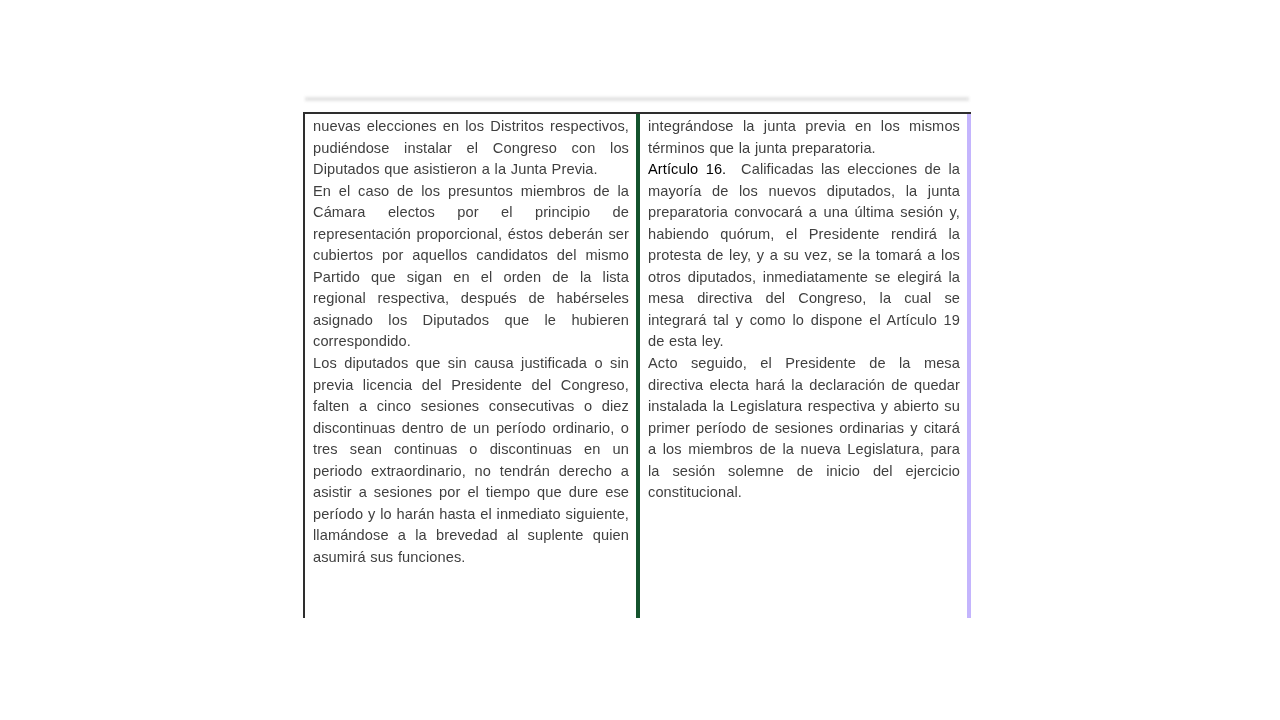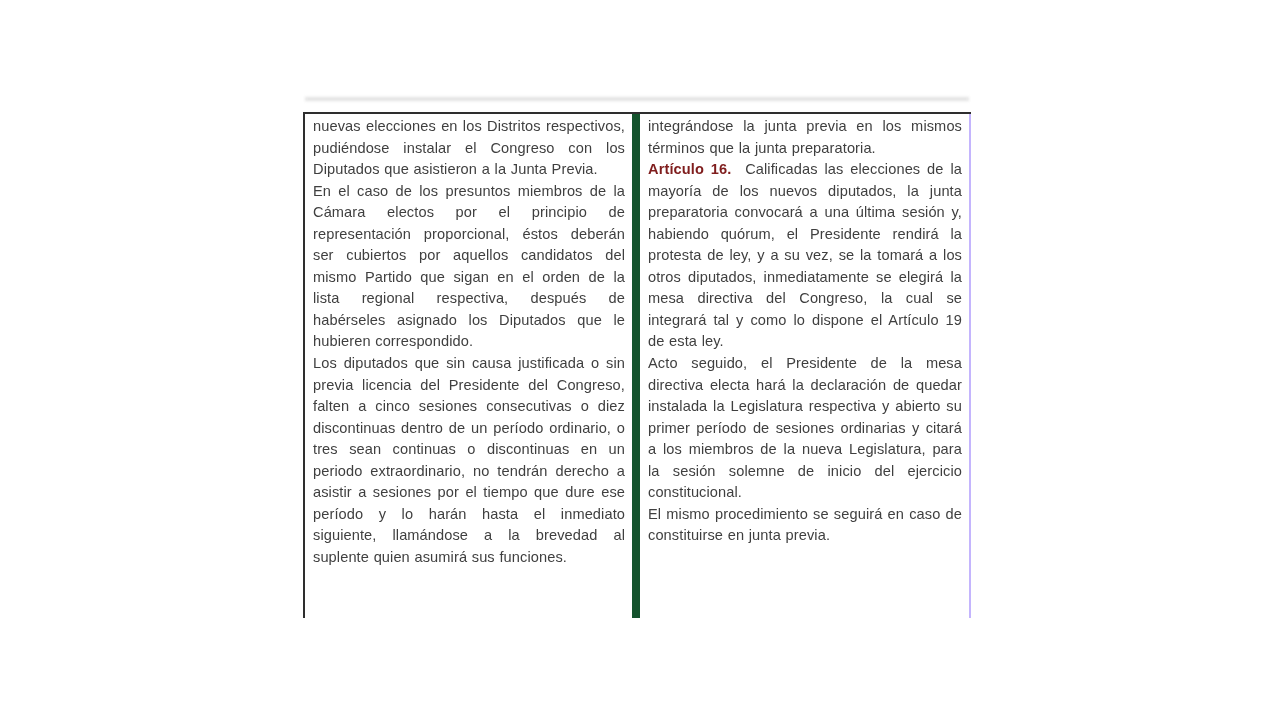--- a/index.html
+++ b/index.html
@@ -45,46 +45,45 @@
     font-size: 14.6px;
     line-height: 21.55px;
     text-align: justify;
     padding: 2px 7px 0 8px;
     letter-spacing: 0.1px;
     word-spacing: 0.5px;
   }
   .col-left {
     width: 337px;
     border-left: 2px solid #2e2e2e;
-    border-right: 8px solid #14532d;
+    border-right: 4px solid #14532d;
   }
   .col-right {
     width: 331px;
-    border-right: 2px solid #c4b5fd;
+    border-right: 4px solid #c4b5fd;
   }
   .col p {
     margin: 0;
     padding: 0;
   }
   .col p strong {
-    color: #7f1d1d;
-    font-weight: bold;
+    color: #000000;
+    font-weight: normal;
   }
 </style>
 </head>
 <body>
 
 <div class="canvas">
   <div class="crop-artifact"></div>
   <div class="doc-table">
     <div class="col col-left">
         <p><span>nuevas elecciones en los Distritos respectivos, pudiéndose instalar el Congreso con los Diputados que asistieron a la Junta Previa.</span></p>
         <p><span>En el caso de los presuntos miembros de la Cámara electos por el principio de representación proporcional, éstos deberán ser cubiertos por aquellos candidatos del mismo Partido que sigan en el orden de la lista regional respectiva, después de habérseles asignado los Diputados que le hubieren correspondido.</span></p>
         <p><span>Los diputados que sin causa justificada o sin previa licencia del Presidente del Congreso, falten a cinco sesiones consecutivas o diez discontinuas dentro de un período ordinario, o tres sean continuas o discontinuas en un periodo extraordinario, no tendrán derecho a asistir a sesiones por el tiempo que dure ese período y lo harán hasta el inmediato siguiente, llamándose a la brevedad al suplente quien asumirá sus funciones.</span></p>
       </div>
     <div class="col col-right">
         <p><span>integrándose la junta previa en los mismos términos que la junta preparatoria.</span></p>
         <p><strong>Artículo 16.</strong>&nbsp; <span>Calificadas las elecciones de la mayoría de los nuevos diputados, la junta preparatoria convocará a una última sesión y, habiendo quórum, el Presidente rendirá la protesta de ley, y a su vez, se la tomará a los otros diputados, inmediatamente se elegirá la mesa directiva del Congreso, la cual se integrará tal y como lo dispone el Artículo 19 de esta ley.</span></p>
         <p><span>Acto seguido, el Presidente de la mesa directiva electa hará la declaración de quedar instalada la Legislatura respectiva y abierto su primer período de sesiones ordinarias y citará a los miembros de la nueva Legislatura, para la sesión solemne de inicio del ejercicio constitucional.</span></p>
-        <p><span>El mismo procedimiento se seguirá en caso de constituirse en junta previa.</span></p>
       </div>
   </div>
 </div>
 
 </body></html>

